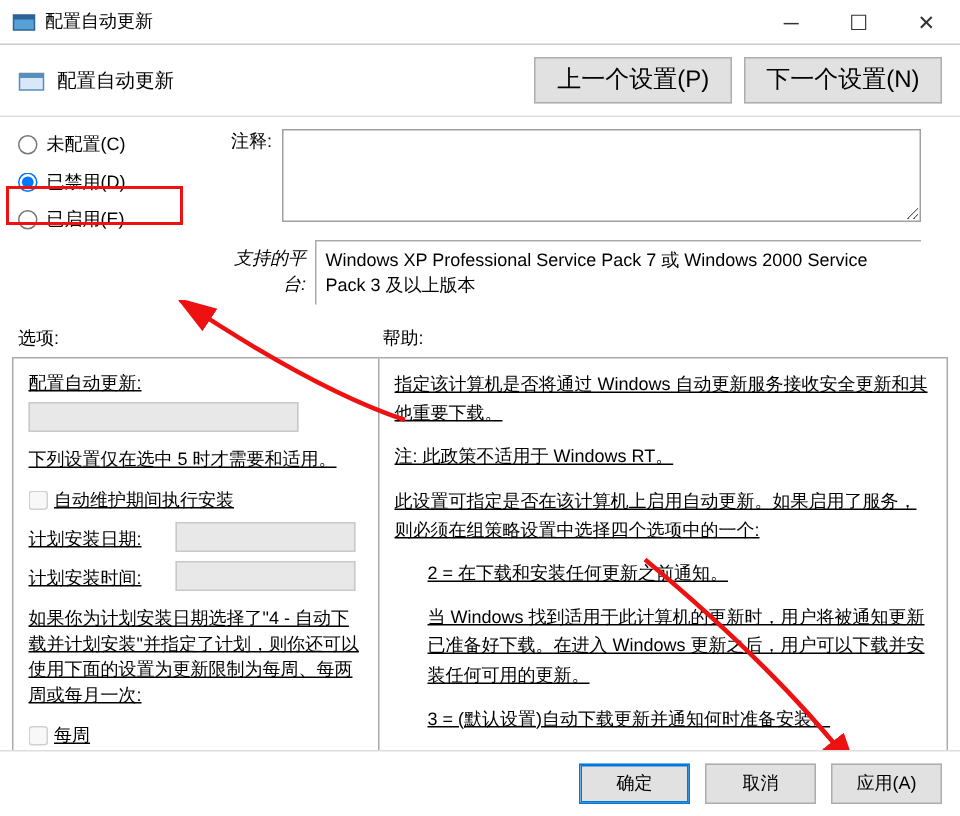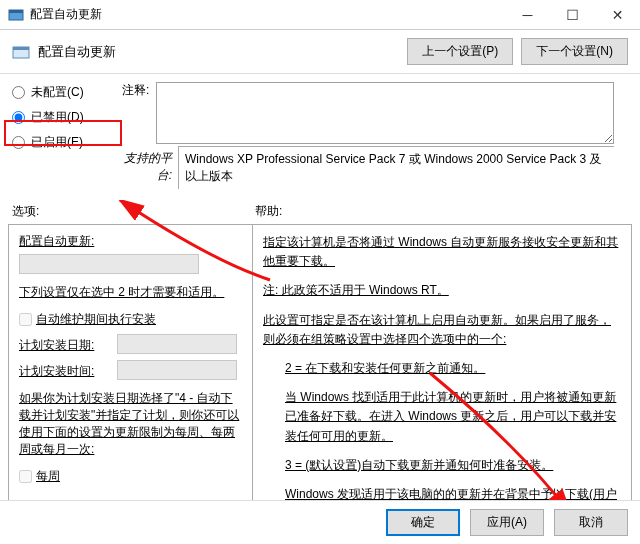--- a/index.html
+++ b/index.html
@@ -33,42 +33,42 @@
     align-items: center;
     gap: 8px;
     border-bottom: 1px solid #ddd;
   }
   .header .icon { width:18px; height:18px; display:inline-flex; align-items:center; justify-content:center;}
   .header .heading { font-size: 13px; flex: 1; }
   .navbtn {
     background: #e1e1e1;
     border: 1px solid #adadad;
     padding: 4px 14px;
-    font-size: 12px;
+    font-size: 16px;
     font-family: inherit;
   }
 
   .top-panel {
     display: flex;
     padding: 8px 26px 0 12px;
     gap: 10px;
     position: relative;
     justify-content: center;
   }
   .radio-col { width: 100px; padding-top:2px; }
   .radio-item { display: flex; align-items: center; gap: 6px; margin-bottom: 8px; }
   .radio-item input { margin:0; }
   .highlight-box {
     position: absolute;
     left: 4px; top: 46px;
     width: 118px; height: 26px;
     border: 2px solid #e11;
     pointer-events: none;
   }
-  .comment-col { flex:1; display:flex; flex-direction:column; gap:2px; }
+  .comment-col { flex:1; display:flex; flex-direction:column; gap:12px;margin-left:32px; }
   .comment-row { display:flex; gap:6px; }
   .comment-label { width:28px; }
   .comment-box {
     flex:1; height:62px; border:1px solid #a0a0a0; background:#fff;
   }
   .platform-row { display:flex; gap:6px; align-items:flex-start;}
   .platform-label { width:50px; padding-top:4px; text-align:right;font-style:italic;}
   .platform-box {
     flex:1; border-top:1px solid #aaa; border-left:1px solid #aaa; padding:4px 6px; min-height:20px;
   }
@@ -203,21 +203,21 @@
 
 <div class="mid-labels">
   <div class="left">选项:</div>
   <div class="right">帮助:</div>
 </div>
 
 <div class="bottom-area">
   <div class="options-panel">
     <span class="fld-label">配置自动更新:</span>
     <div class="fld-input"></div>
-    <div class="note">下列设置仅在选中 2 时才需要和适用。</div>
+    <div class="note">下列设置仅在选中 5 时才需要和适用。</div>
     <label class="cb-row">
       <input type="checkbox" disabled="" style="">
       <span>自动维护期间执行安装</span>
     </label>
     <div class="field-row">
       <span class="lab">计划安装日期:</span>
       <div class="inp"></div>
     </div>
     <div class="field-row">
       <span class="lab">计划安装时间:</span>
@@ -253,15 +253,15 @@
   <defs>
       <marker id="ah2" markerWidth="10" markerHeight="10" refX="8" refY="3" orient="auto">
         <path d="M0,0 L0,6 L9,3 z" fill="#e11"></path>
       </marker>
     </defs>
   <path d="M10,5 Q100,80 150,145" stroke="#e11" stroke-width="3" fill="none" marker-end="url(#ah2)"></path>
 </svg>
 
 <div class="footer">
   <button class="btn primary">确定</button>
+  <button class="btn">取消</button>
   <button class="btn">应用(A)</button>
-  <button class="btn">取消</button>
 </div>
 
 </body></html>

